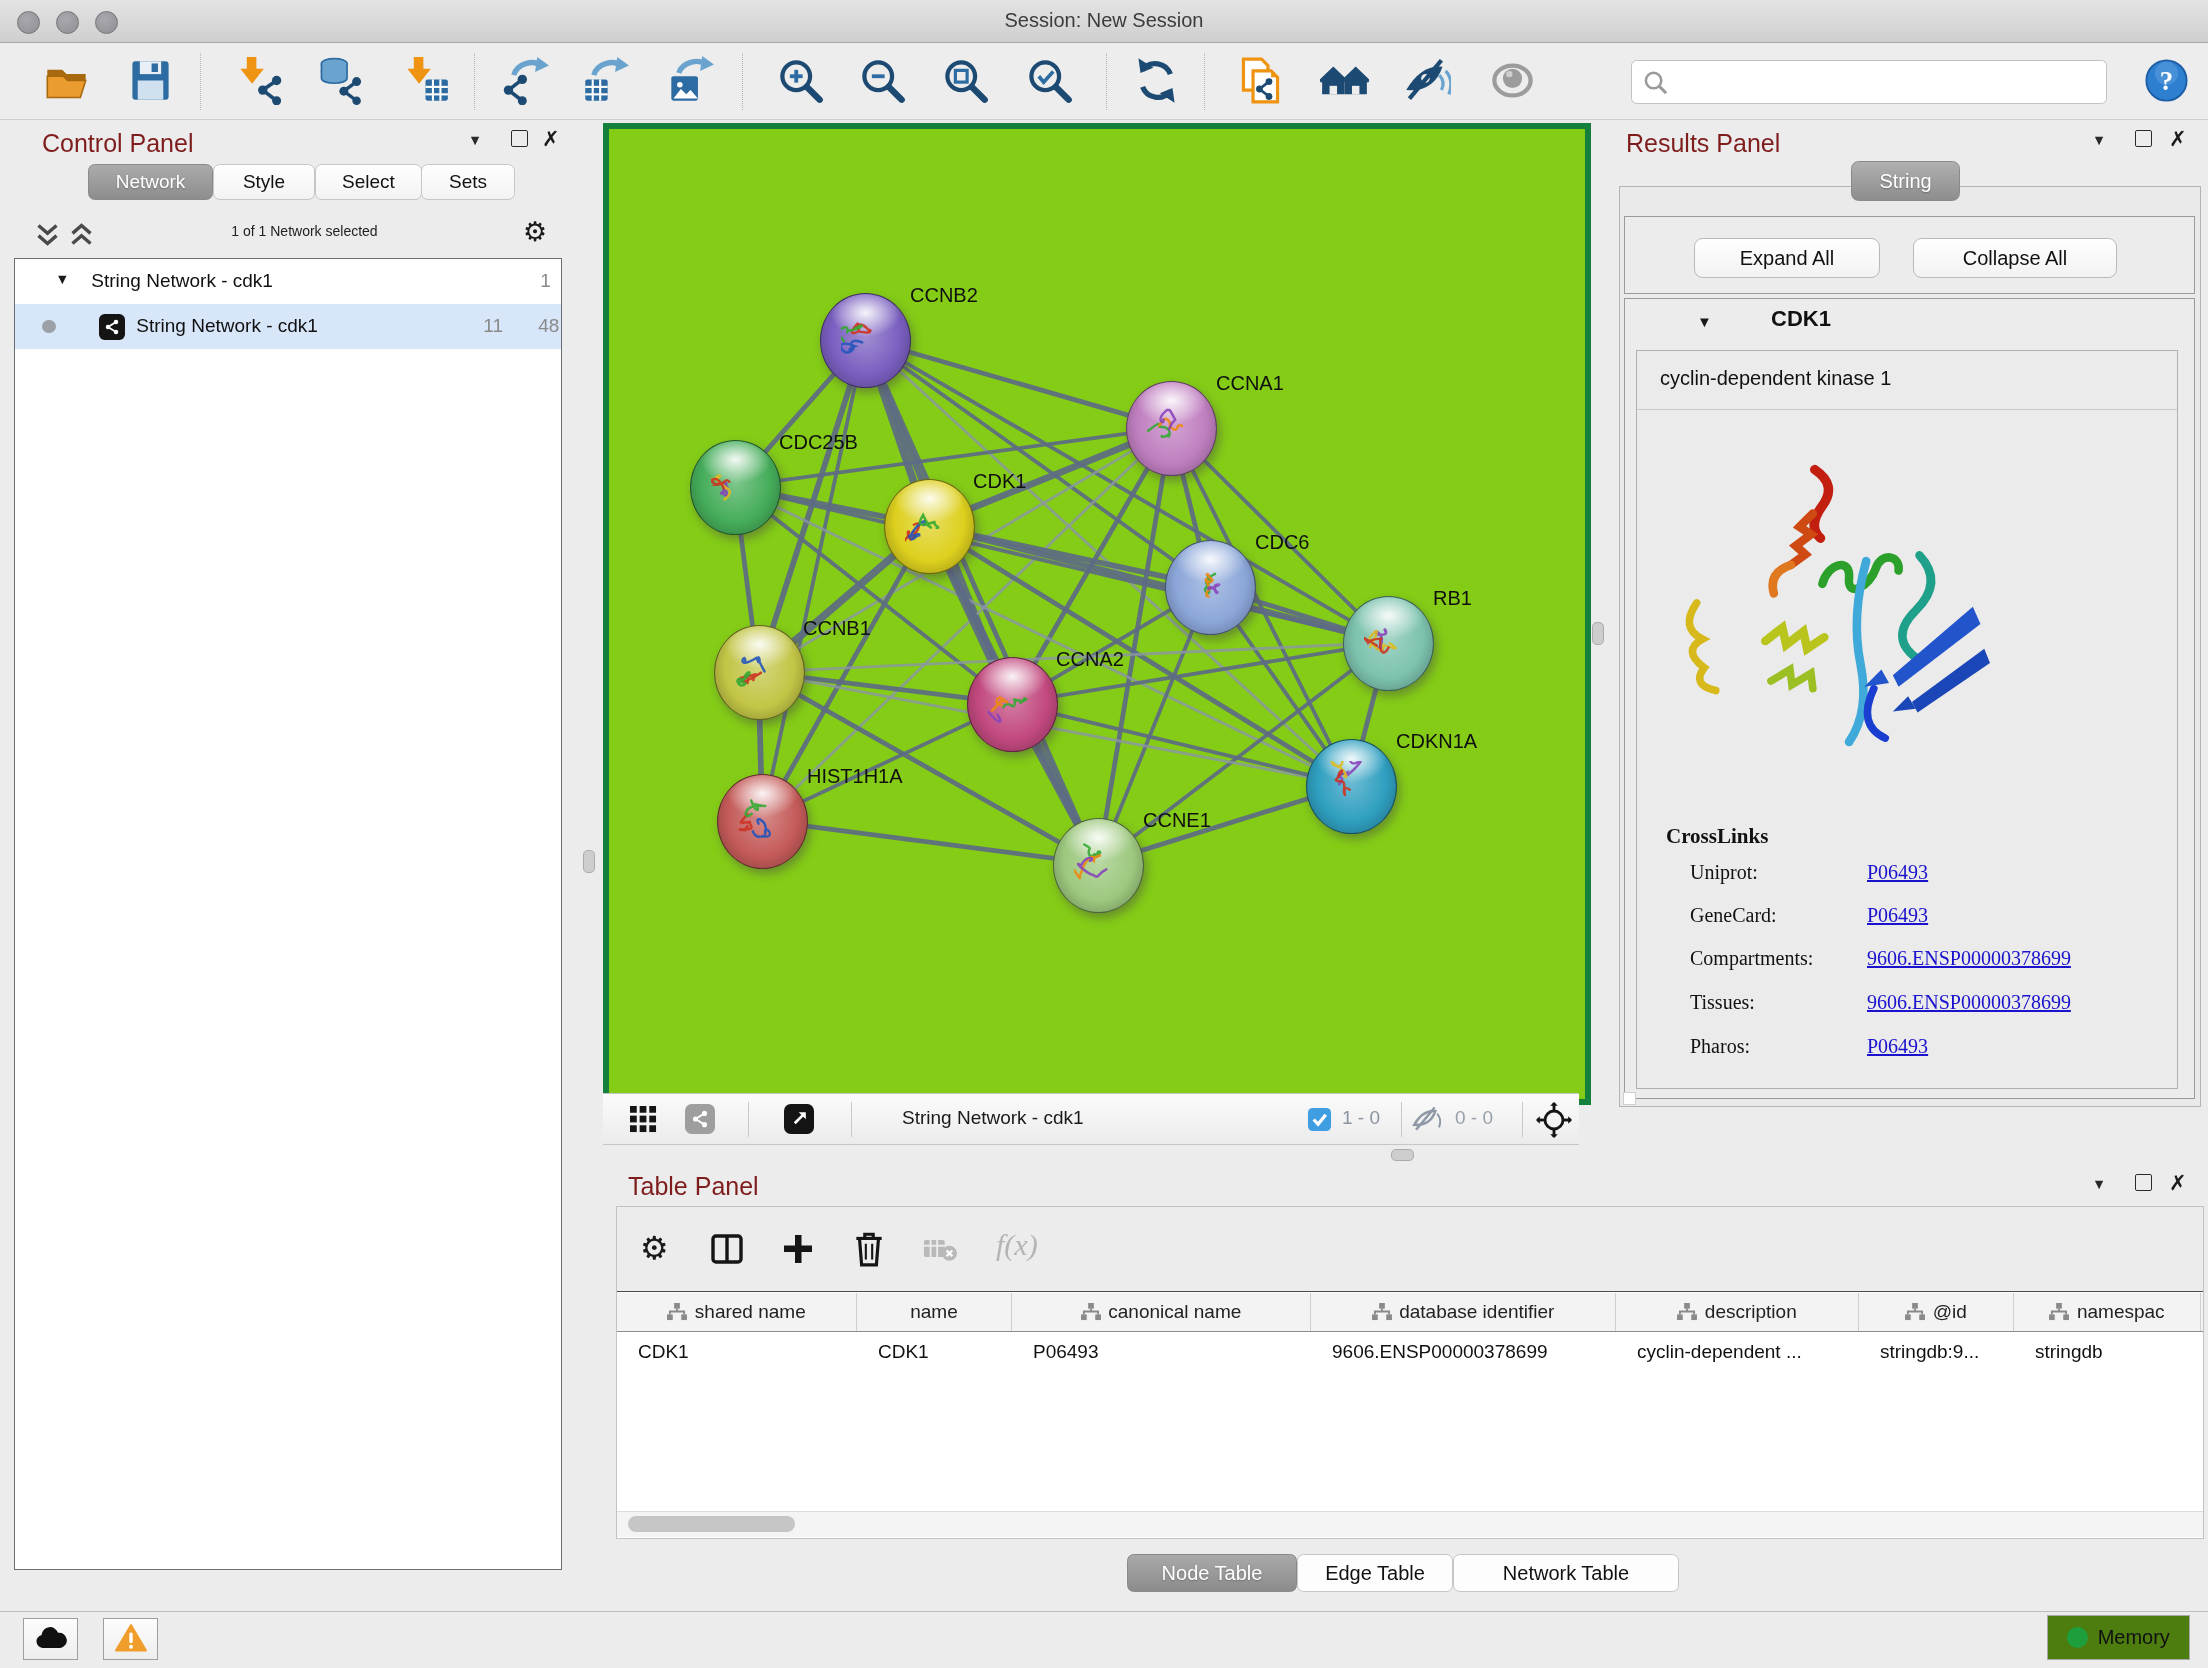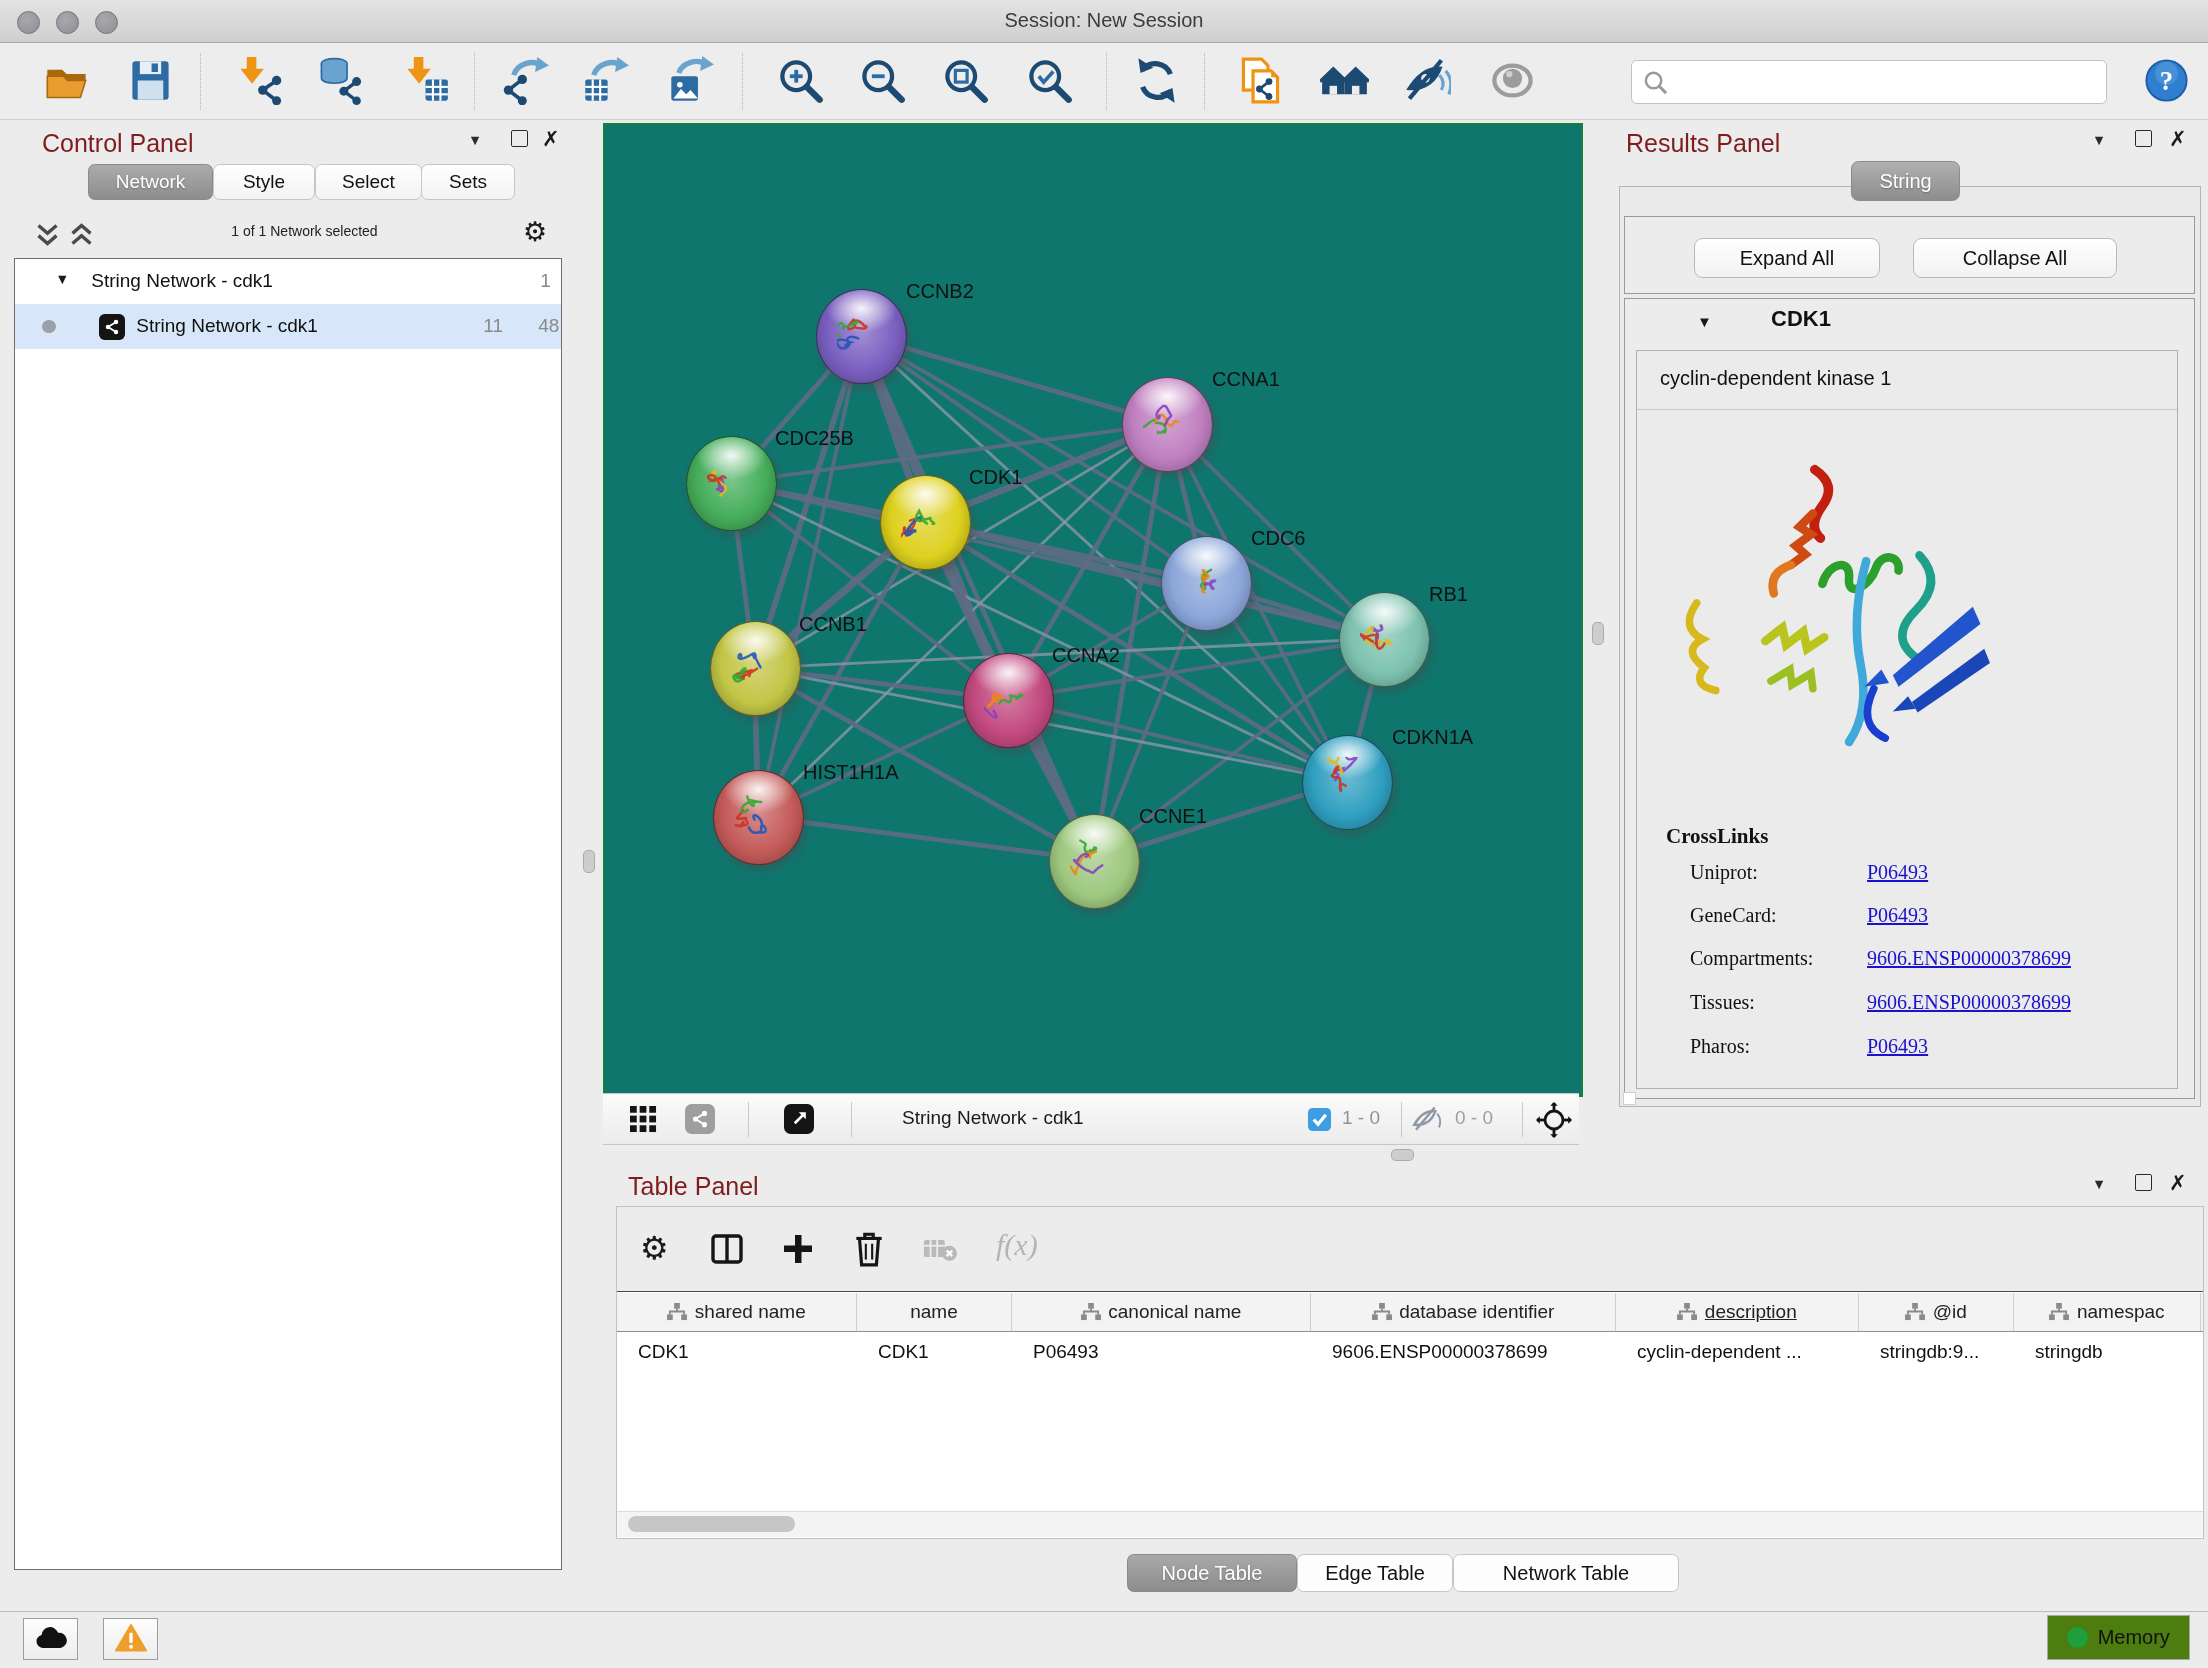--- a/index.html
+++ b/index.html
@@ -30,21 +30,21 @@
     background:linear-gradient(#fefefe,#f3f3f3);border-radius:6.7px;color:#111;}
   .tabbtn.sel{background:linear-gradient(#ababab,#8d8d8d);color:#fff;border-color:#8a8a8a;
     text-shadow:0 1px 1.9px rgba(0,0,0,.25);}
   
   .treebox{left:14.3px;top:258px;width:546px;height:1310px;background:#fff;border:1.9px solid #6e6e6e;}
   .trow{position:absolute;left:0;width:100%;height:45px;}
   .trow .lbl{position:absolute;top:10.5px;font-size:19px;color:#111;}
   .cnt{position:absolute;top:10.5px;font-size:19px;color:#8a8a8a;}
   .selrow{background:#d8e6f9;}
   
-  .canvas{left:603px;top:123px;width:976px;height:970px;background:#0f766e;border:2px solid #15803d;}
+  .canvas{left:603px;top:123px;width:976px;height:970px;background:#84cc16;border:6px solid #15803d;}
   .nodelabel{position:absolute;font-size:20px;color:#101010;z-index:3;white-space:nowrap;}
   .node{position:absolute;width:89px;height:93px;border-radius:50%;z-index:2;}
   .netbar{left:603px;top:1093px;width:976px;height:50px;background:linear-gradient(#fbfbfb,#ebebeb);
     border-top:1px solid #c6c6c6;border-bottom:1px solid #c6c6c6;}
   .nbsep{position:absolute;top:7.6px;height:35px;border-left:1px solid #c9c9c9;}
   .nbtxt{position:absolute;top:13.3px;font-size:19px;}
   
   .gripv{width:9.5px;height:21px;border-radius:4.8px;background:#cdcdcd;border:1px solid #aaa;}
   .griph{width:21px;height:9.5px;border-radius:4.8px;background:#cdcdcd;border:1px solid #aaa;}
   
@@ -645,21 +645,21 @@
           <svg width="20" height="18" viewBox="0 0 21 19">
             <g fill="#8a8a8a">
               <rect x="7.5" y="0" width="6" height="6"></rect>
               <rect x="0" y="12" width="6" height="6"></rect>
               <rect x="15" y="12" width="6" height="6"></rect>
             </g>
             <path d="M10.5 6v3M3 12V9h15v3" fill="none" stroke="#8a8a8a" stroke-width="2"></path>
           </svg>
           <span>database identifier</span>
         </div>
-        <div class="thcell" style="width: 243px; text-decoration: underline;">
+        <div class="thcell" style="width: 243px;">
           <svg width="20" height="18" viewBox="0 0 21 19">
             <g fill="#8a8a8a">
               <rect x="7.5" y="0" width="6" height="6"></rect>
               <rect x="0" y="12" width="6" height="6"></rect>
               <rect x="15" y="12" width="6" height="6"></rect>
             </g>
             <path d="M10.5 6v3M3 12V9h15v3" fill="none" stroke="#8a8a8a" stroke-width="2"></path>
           </svg>
           <span>description</span>
         </div>

